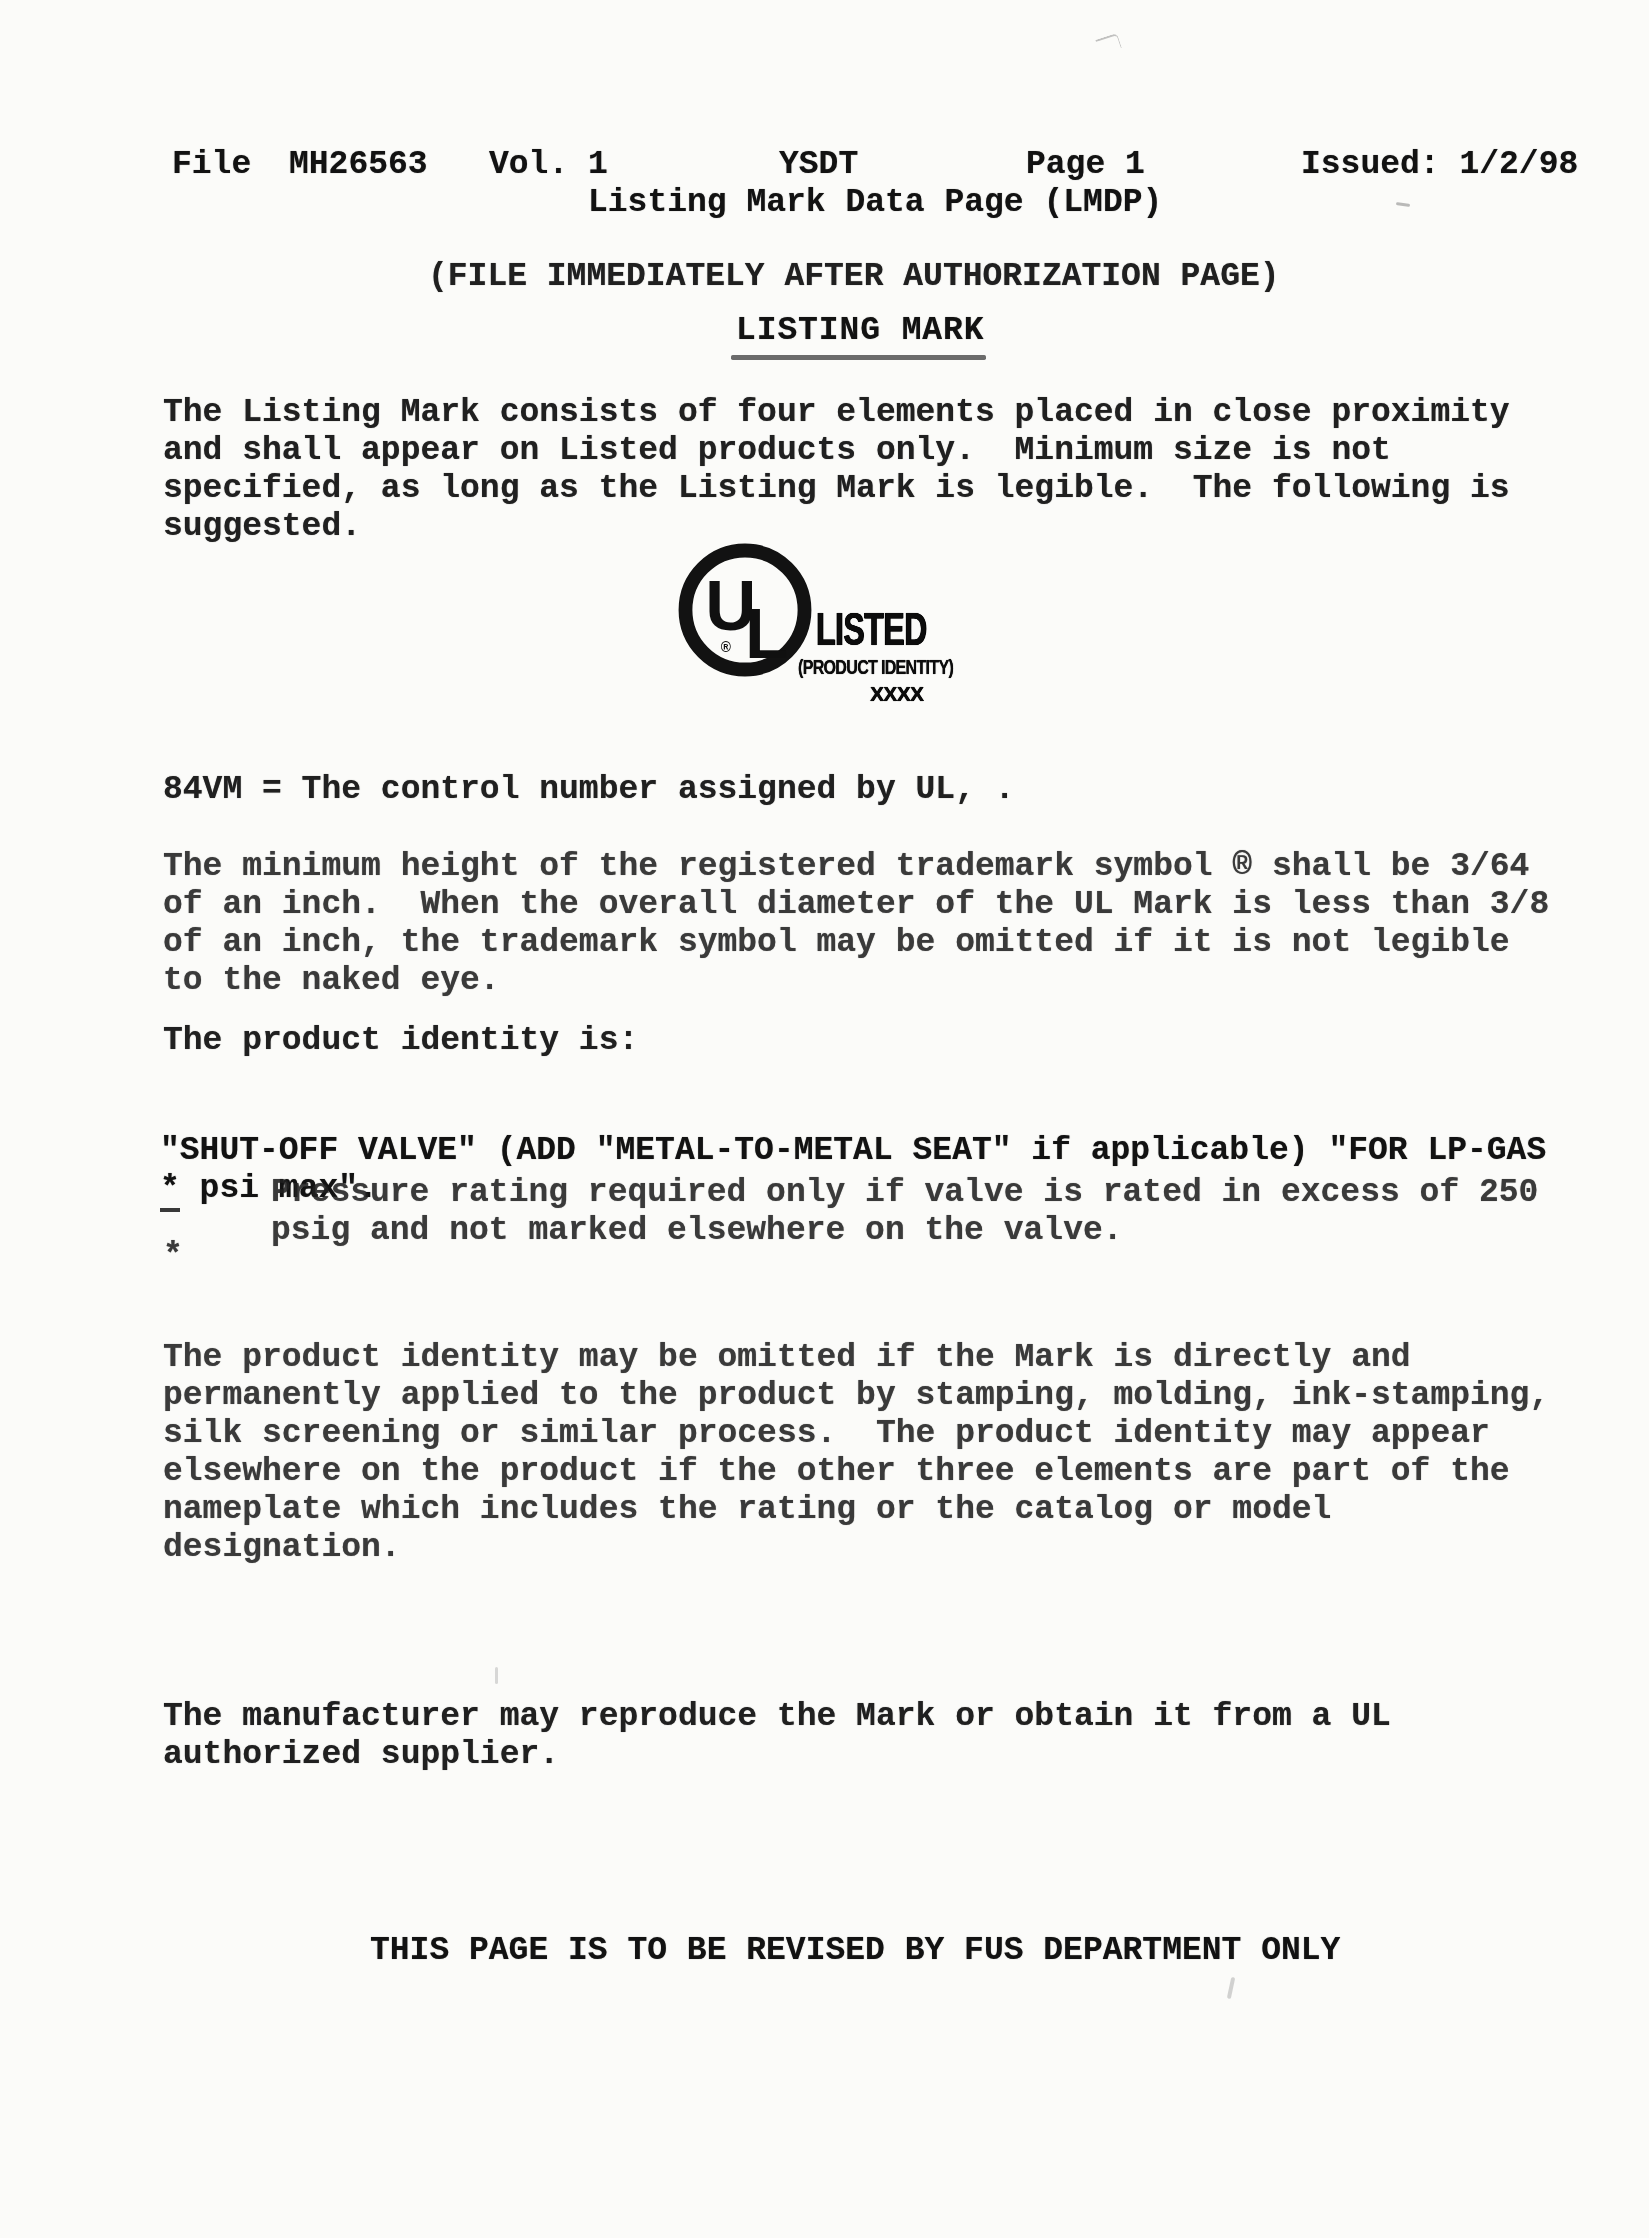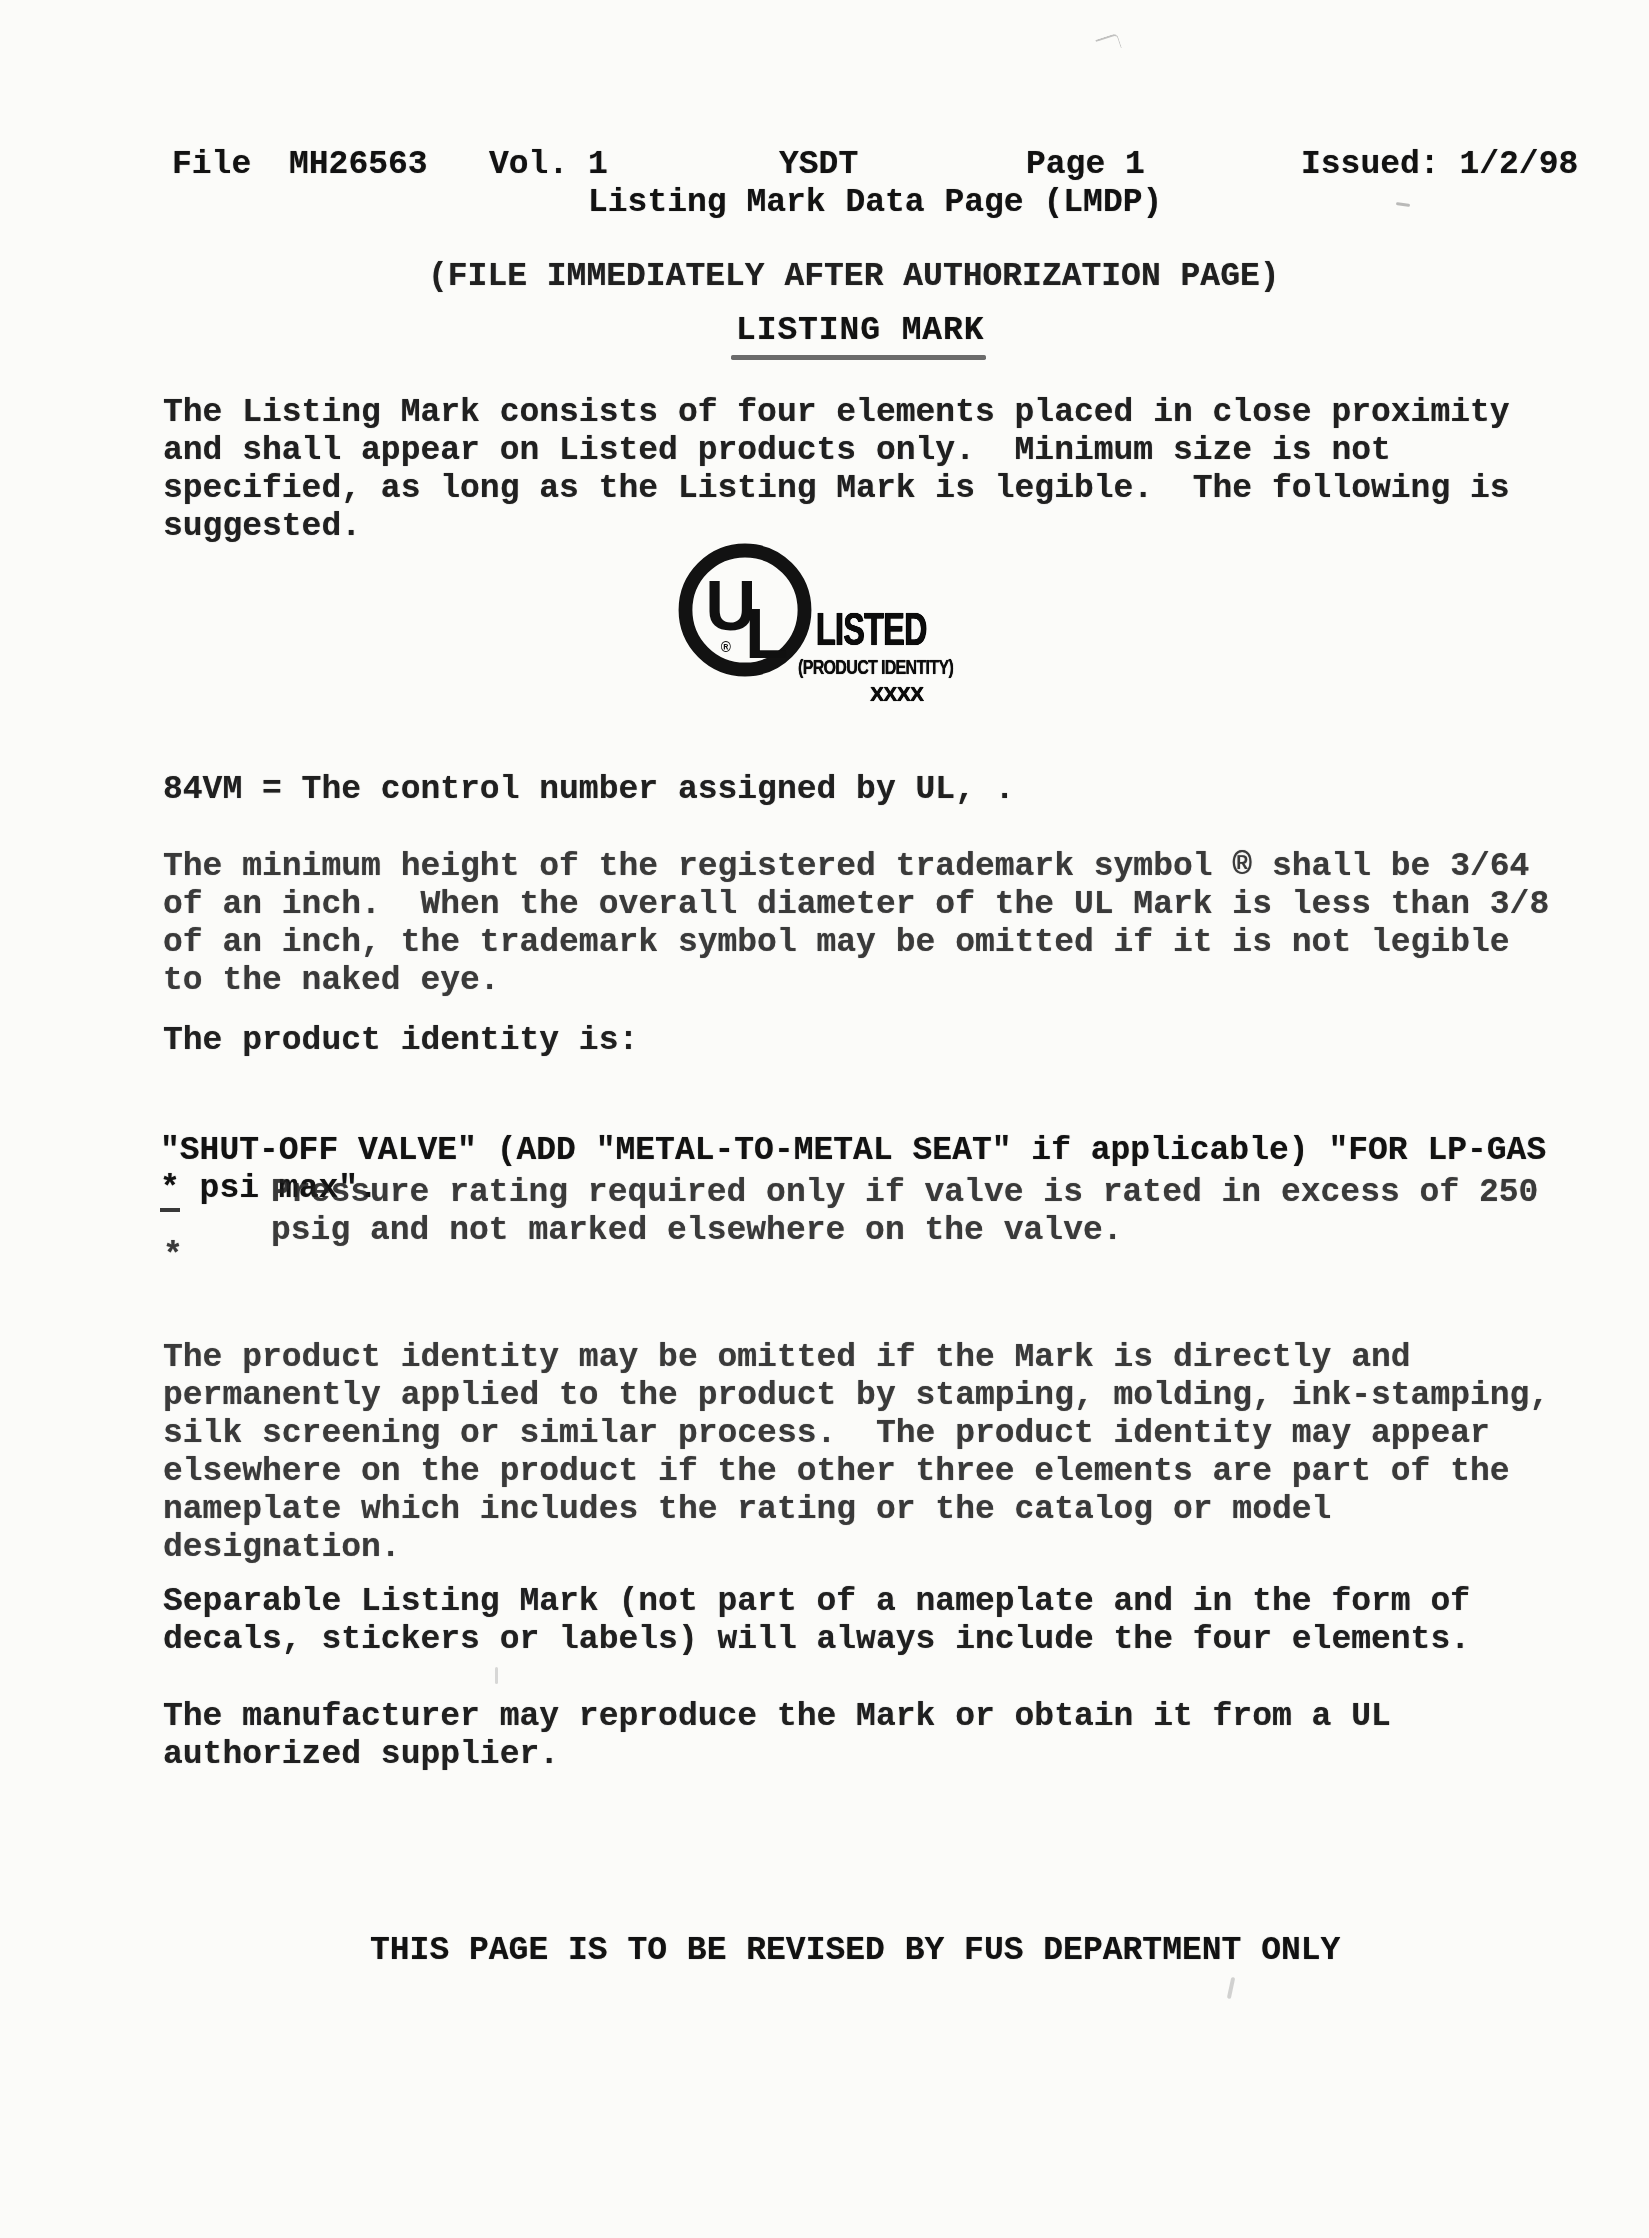--- a/index.html
+++ b/index.html
@@ -97,22 +97,20 @@
     <div class="t soft" style="left:271px;top:1174px;">Pressure rating required only if valve is rated in excess of 250
 psig and not marked elsewhere on the valve.</div>
 
     <div class="t soft" style="left:163px;top:1339px;">The product identity may be omitted if the Mark is directly and
 permanently applied to the product by stamping, molding, ink-stamping,
 silk screening or similar process.  The product identity may appear
 elsewhere on the product if the other three elements are part of the
 nameplate which includes the rating or the catalog or model
 designation.</div>
 
-    <div class="t" style="left:163px;top:1583px;">Separable Listing Mark (not part of a nameplate and in the form of
-decals, stickers or labels) will always include the four elements.</div>
 
     <div class="t" style="left:163px;top:1698px;">The manufacturer may reproduce the Mark or obtain it from a UL
 authorized supplier.</div>
 
     <span class="t dark" style="left:370px;top:1932px;">THIS PAGE IS TO BE REVISED BY FUS DEPARTMENT ONLY</span>
 
     <div class="art a1"></div>
     <div class="art a2"></div>
     <div class="art a3"></div>
     <div class="art a4"></div>

